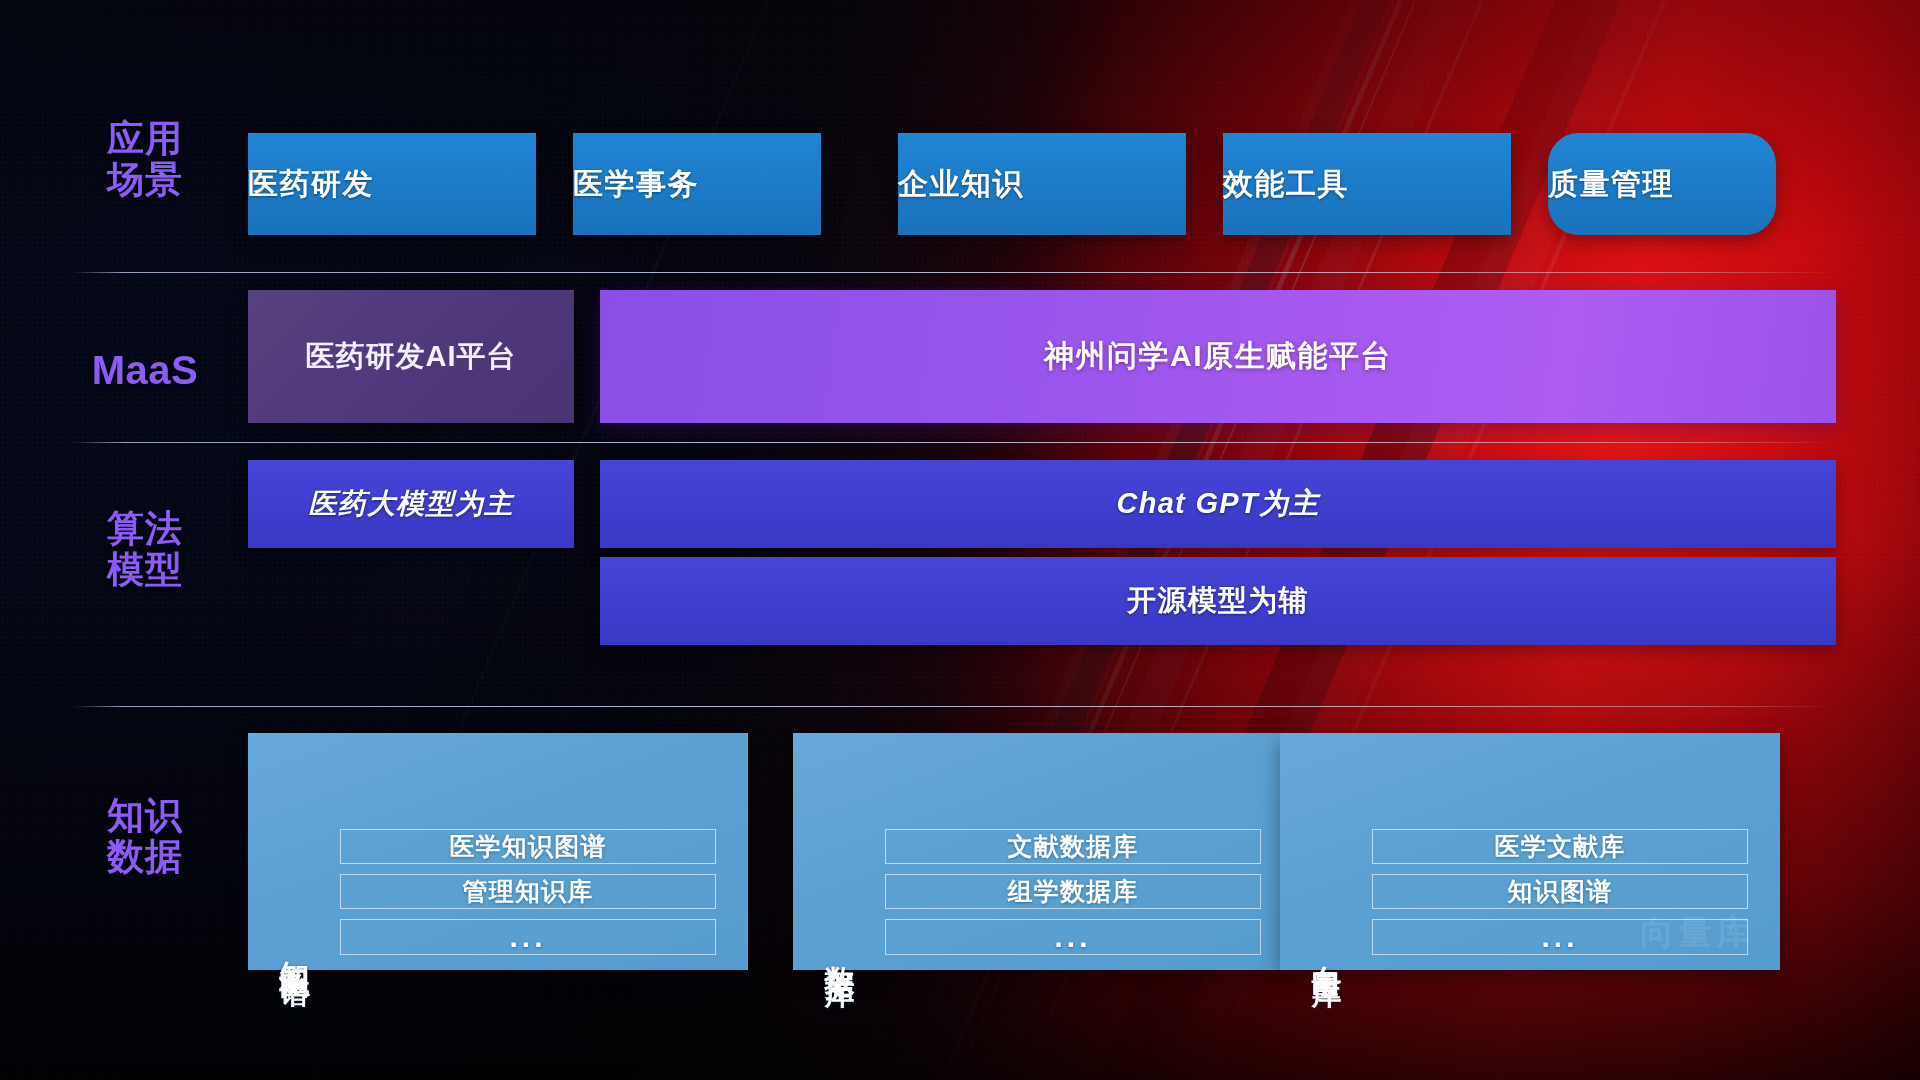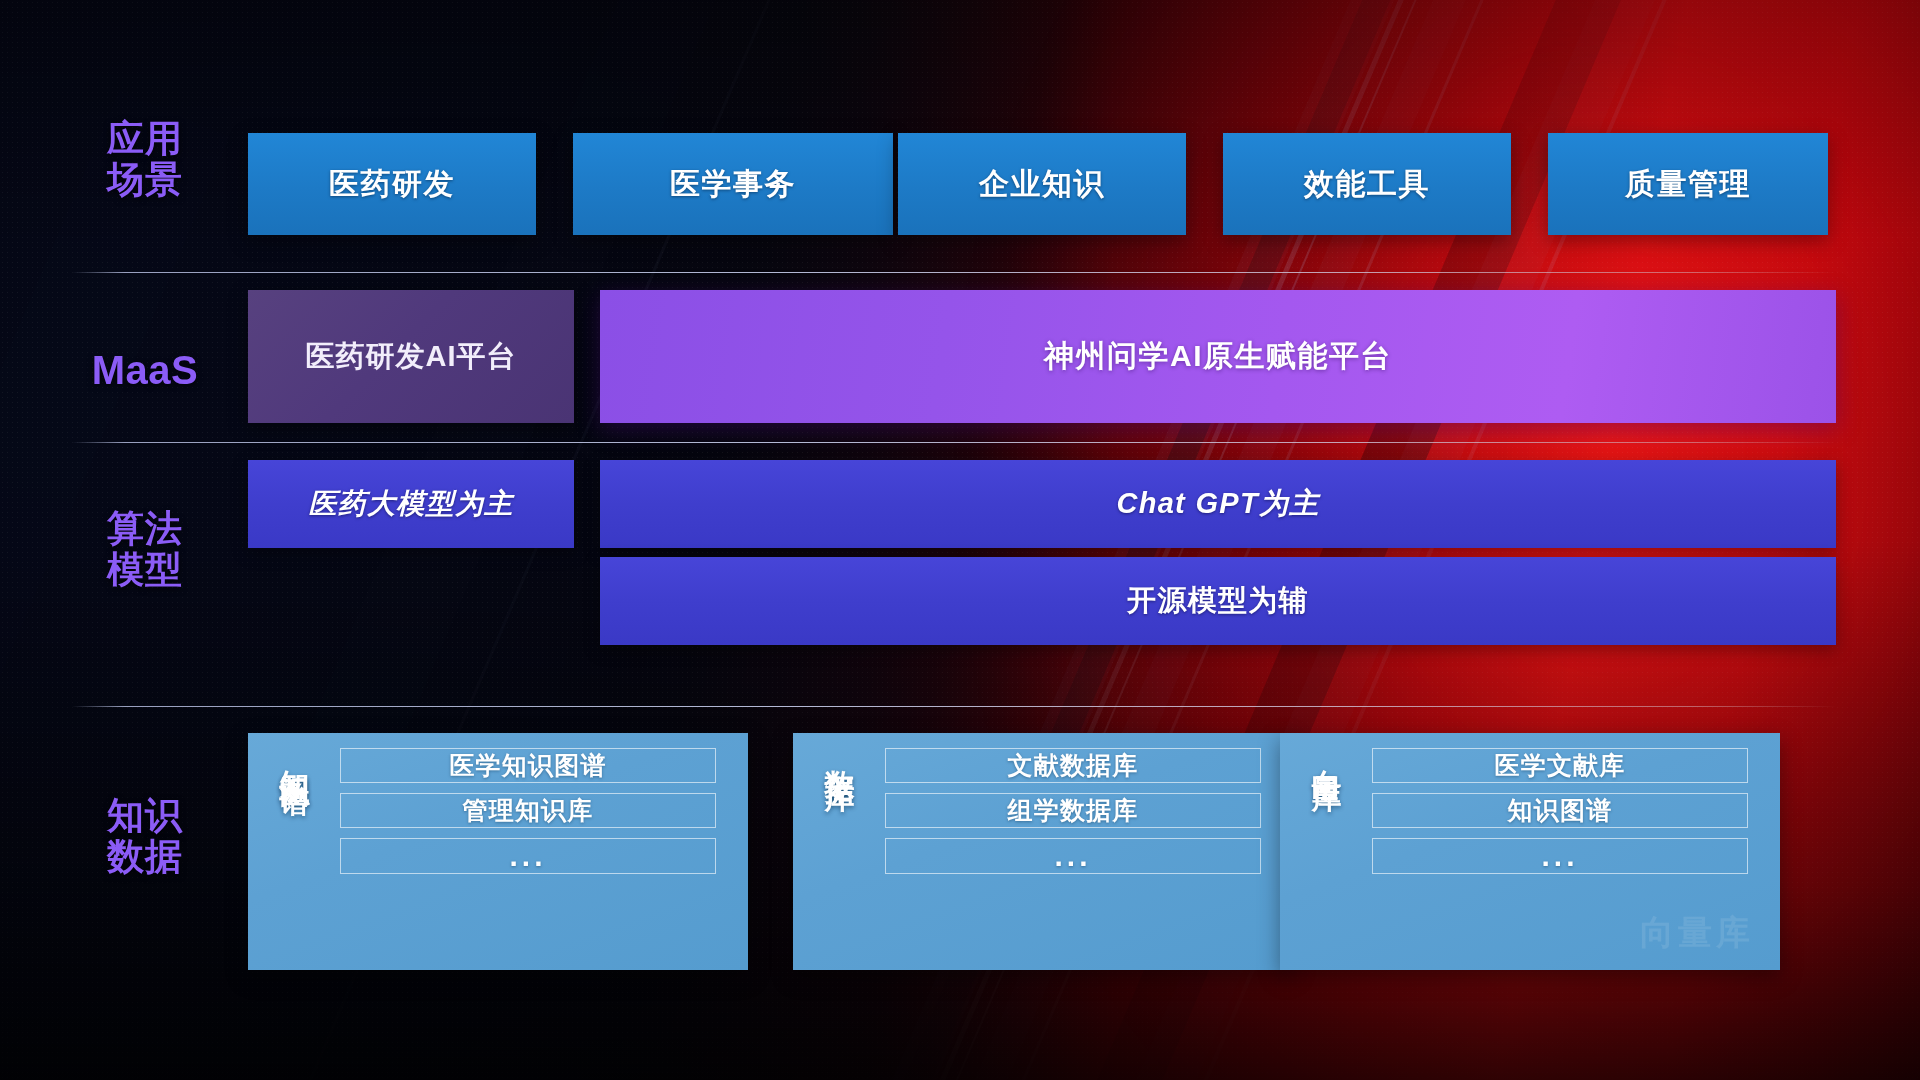--- a/index.html
+++ b/index.html
@@ -91,21 +91,21 @@
   .divider{
     position:absolute; left:72px; width:1764px; height:1px;
     background:linear-gradient(90deg, rgba(150,160,200,.0) 0%, rgba(178,186,220,.85) 3%, rgba(198,205,235,.9) 40%, rgba(205,190,210,.85) 72%, rgba(210,170,180,.55) 92%, rgba(210,170,180,0) 100%);
   }
 
   
   #scenario-row{ top:133px; height:102px; }
   .scn{
     position:absolute; top:0; height:102px;
     background:linear-gradient(180deg,#2186d6 0%,#1d7ac6 55%,#1a72bb 100%);
-    display:flex; align-items:center; justify-content:center;
+    display:flex; align-items:center; 
     color:#fff; font-size:30px; font-weight:700; letter-spacing:1.5px;
     box-shadow:0 6px 18px rgba(0,0,0,.35);
     text-shadow:0 1px 3px rgba(0,30,60,.55);
   }
   .scn .sheen{
     position:absolute; inset:0; pointer-events:none; opacity:.35;
     background-image:radial-gradient(rgba(255,255,255,.30) 0.6px, transparent 0.7px);
     background-size:6px 6px;
     -webkit-mask-image:linear-gradient(115deg, rgba(0,0,0,0) 45%, rgba(0,0,0,1) 100%);
             mask-image:linear-gradient(115deg, rgba(0,0,0,0) 45%, rgba(0,0,0,1) 100%);
@@ -147,21 +147,21 @@
   .algo.small{ left:248px; width:326px; font-size:28px; }
   .algo.big  { left:600px; width:1236px; font-size:29px; }
   .algo.r1{ top:0px;font-style:italic; }
   .algo.r2{ top:97px; }
 
   
   #knowledge-row{ top:733px; height:237px; }
   .kcard{
     position:absolute; top:0; height:237px;
     background:linear-gradient(160deg,#67a9d8 0%,#5da1d3 40%,#559ccf 100%);
-    display:flex; align-items:flex-start;
+    display:flex; align-items:flex-end;
     padding:13px 28px 13px 10px;
     box-shadow:0 7px 20px rgba(0,0,0,.38);
   }
   .kcard .ktitle{
     width:72px; flex:0 0 72px;
     display:flex; align-items:center; justify-content:center;
     color:#ffffff; font-size:30px; font-weight:700;
     line-height:1.16; text-align:center;
     writing-mode:vertical-rl; text-orientation:upright;
     letter-spacing:5px;
@@ -214,33 +214,33 @@
   <div class="rowlabel cn" style="top:118px;">
     <div>应用</div>
     <div>场景</div>
   </div>
 
   <div class="row" id="scenario-row">
     <div class="scn" style="left:248px;  width:288px;">
       <span class="sheen"></span>
       <span>医药研发</span>
     </div>
-    <div class="scn" style="left:573px;  width:320px;">
+    <div class="scn" style="left:573px;  width:248px;">
       <span class="sheen"></span>
       <span>医学事务</span>
     </div>
     <div class="scn" style="left:898px;  width:288px;">
       <span class="sheen"></span>
       <span>企业知识</span>
     </div>
     <div class="scn" style="left:1223px; width:288px;">
       <span class="sheen"></span>
       <span>效能工具</span>
     </div>
-    <div class="scn" style="left:1548px; width:280px;">
+    <div class="scn" style="left:1548px; width:228px;border-radius:31px;">
       <span class="sheen"></span>
       <span>质量管理</span>
     </div>
   </div>
 
   <div class="divider" style="top:272px;"></div>
 
   <div class="rowlabel en" style="top:336px;margin-top:12px;">MaaS</div>
 
   <div class="row" id="maas-row">

